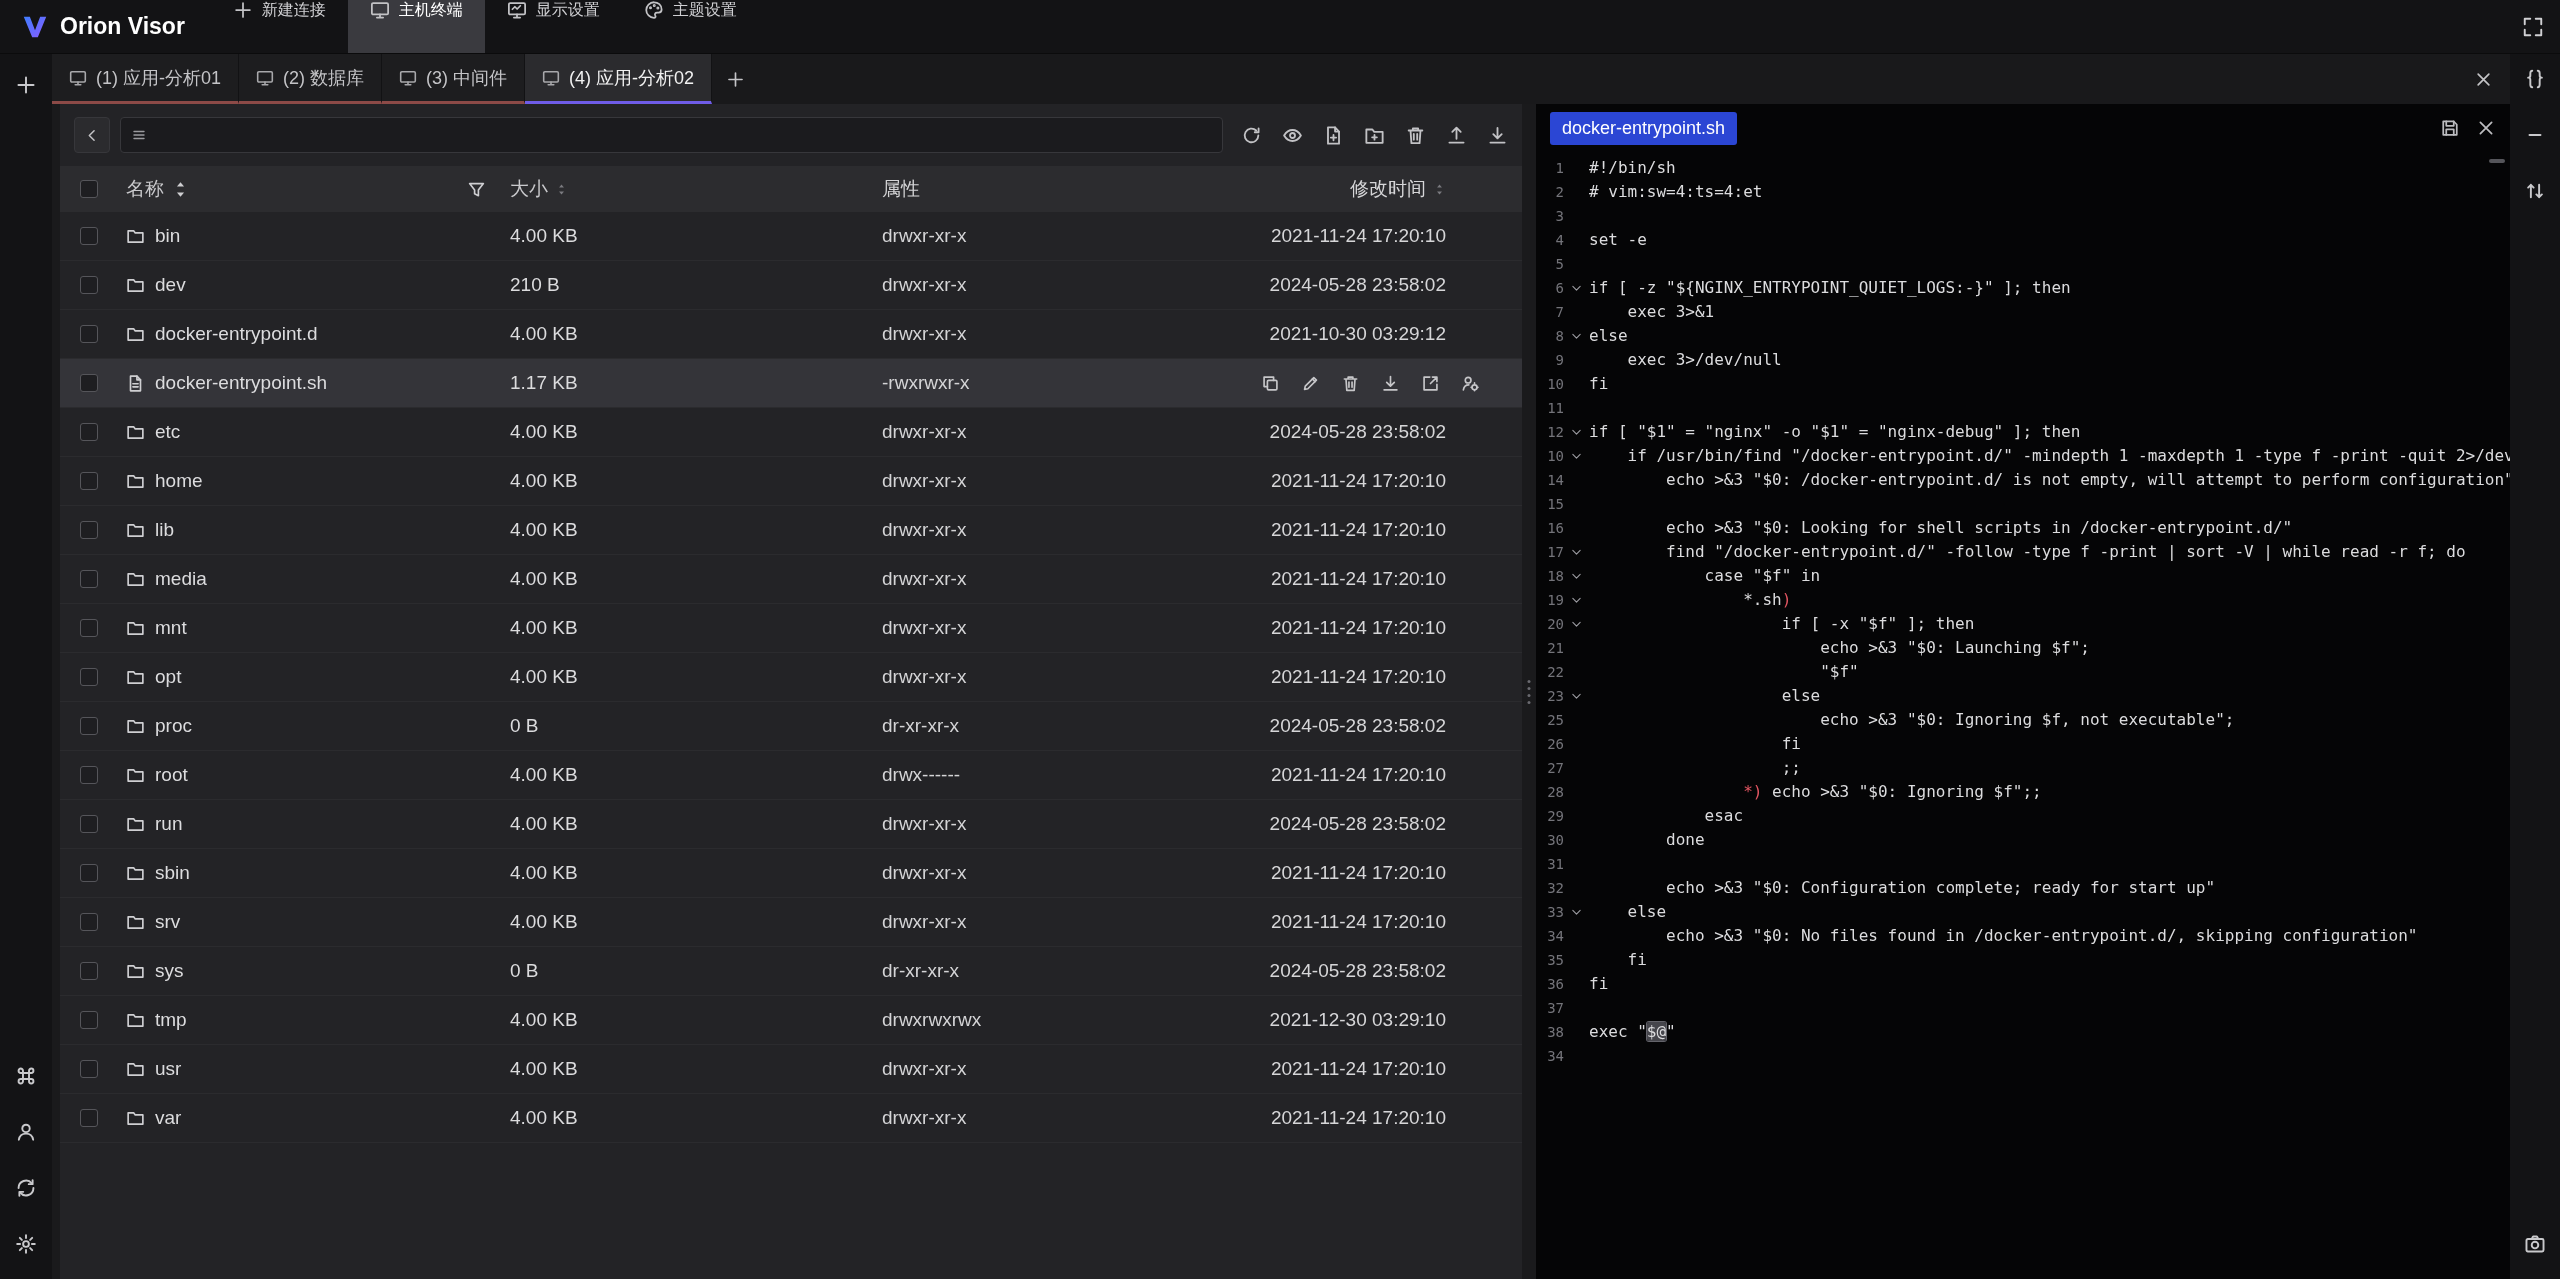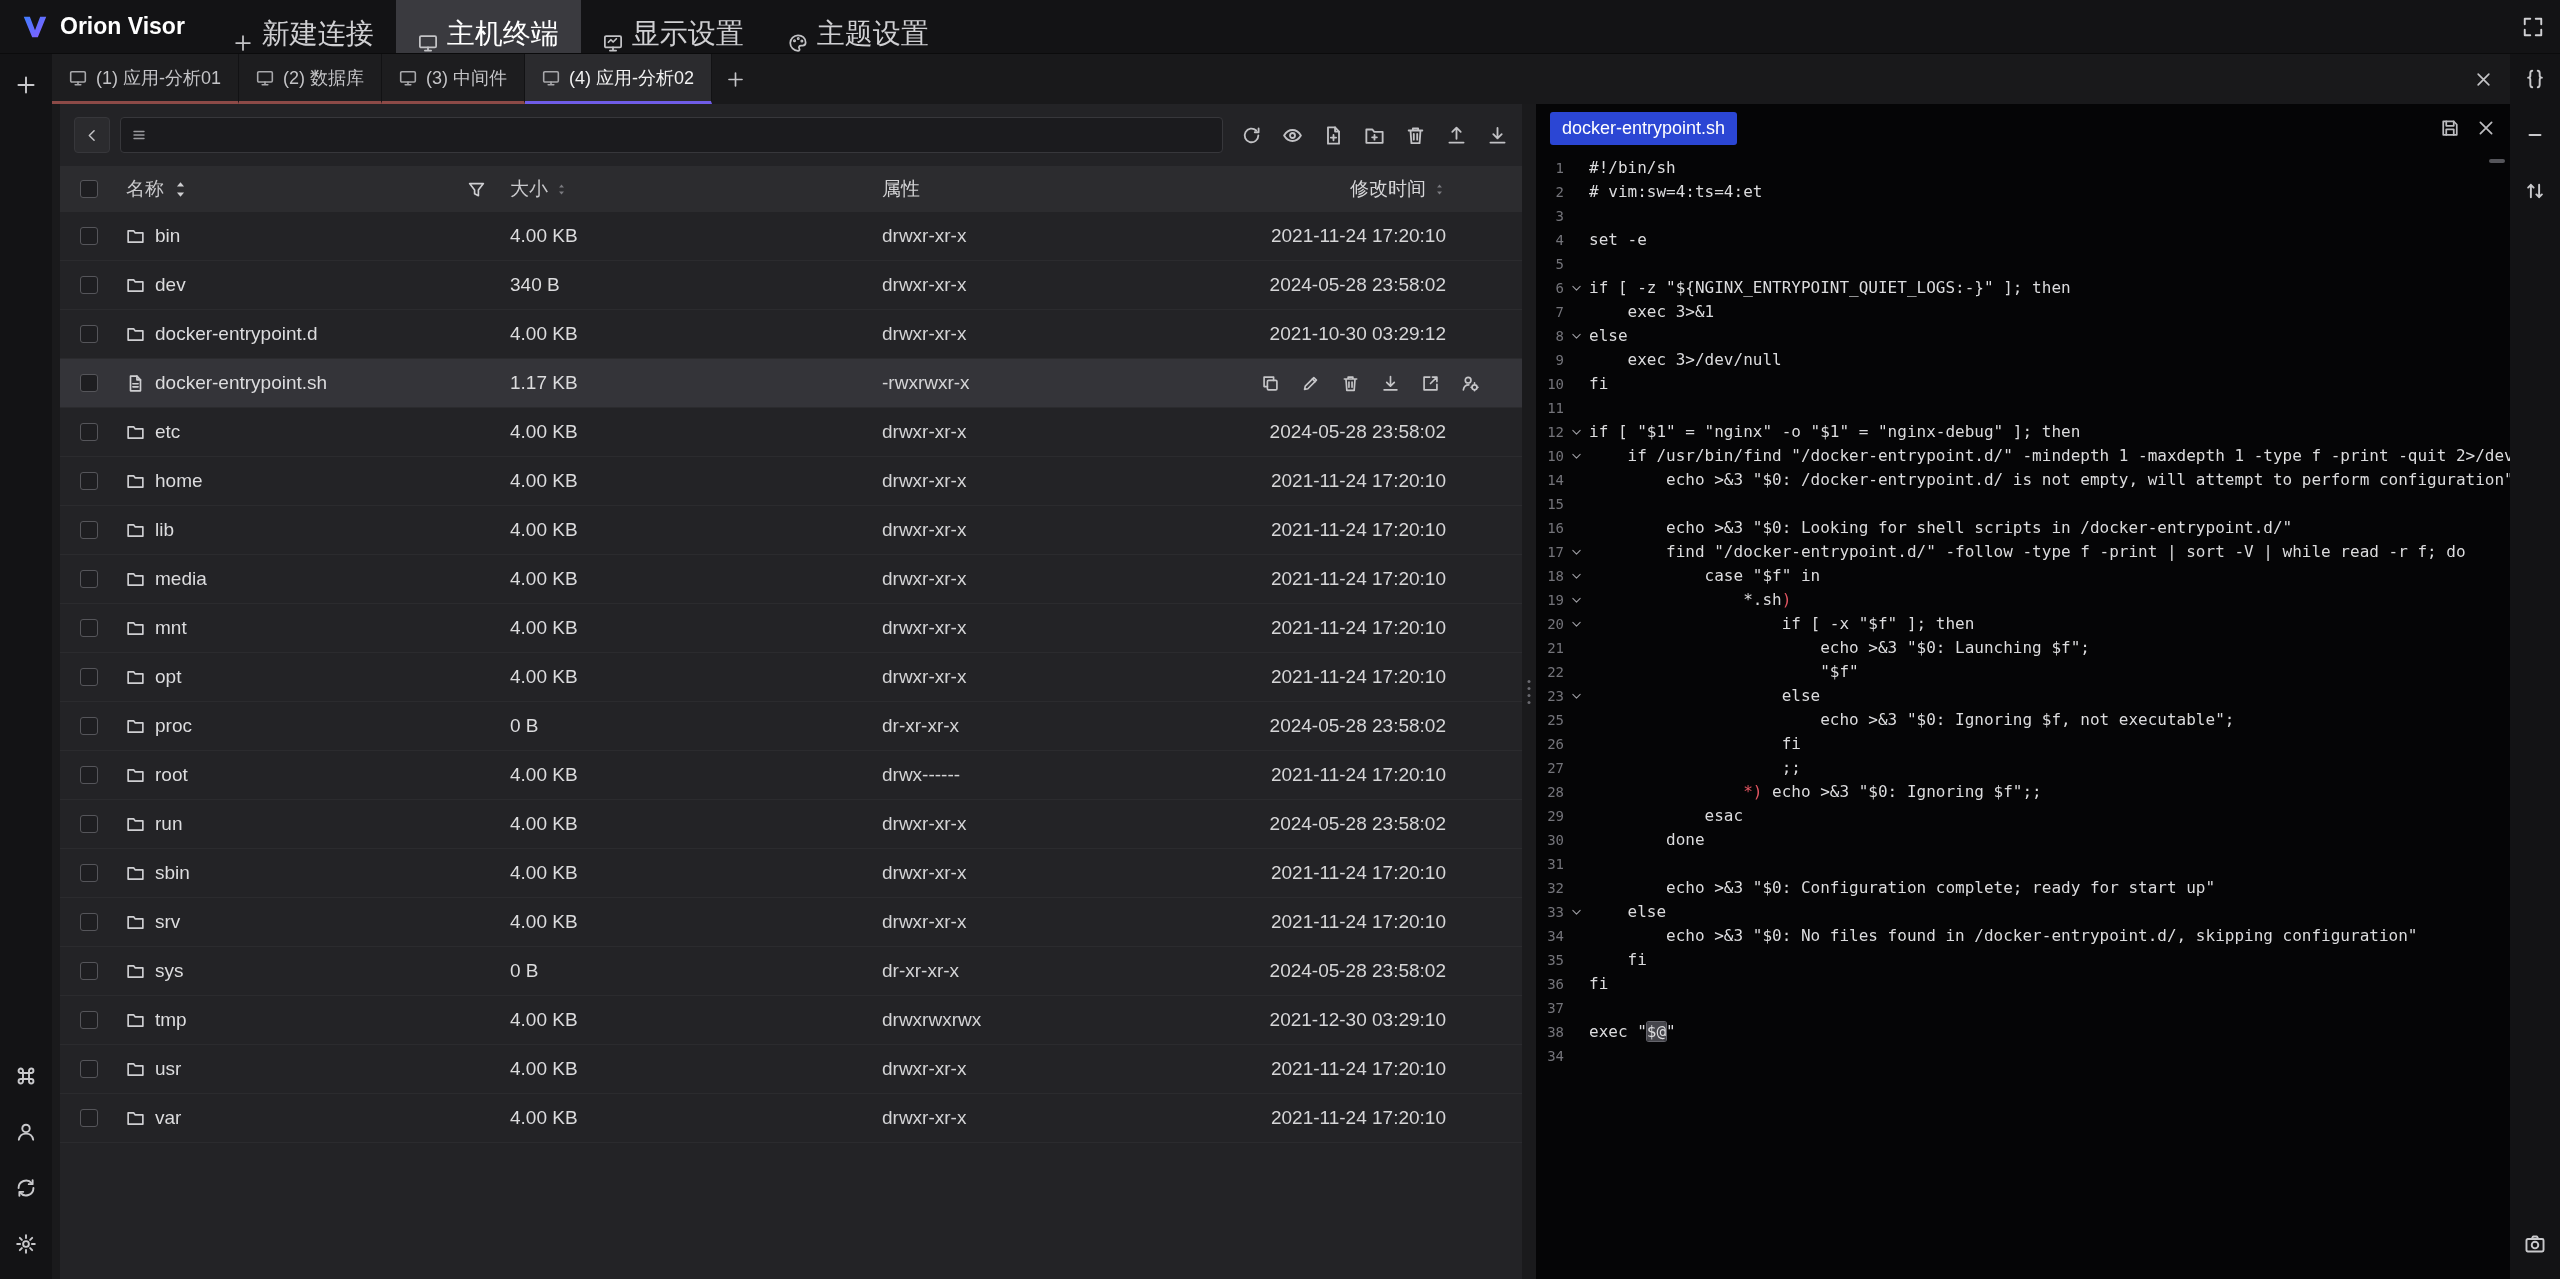--- a/index.html
+++ b/index.html
@@ -9,21 +9,21 @@
   .icon{display:inline-flex;align-items:center;justify-content:center;line-height:1}
   .icon svg{width:1em;height:1em;display:block}
 
   
   .topbar{height:54px;flex:0 0 54px;background:#131315;display:flex;align-items:stretch;border-bottom:1px solid #0b0b0c}
   .brand{display:flex;align-items:center;gap:10px;padding:0 26px 0 20px;cursor:pointer}
   .logo{width:30px;height:30px}
   .logo svg{width:30px;height:30px;display:block}
   .brand-text{color:#fff;font-size:23px;font-weight:bold}
   .menu{display:flex;align-items:stretch}
-  .menu-item{display:flex;align-items:flex-end;gap:9px;padding:0 22px;color:#cfcfd2;font-size:28px;cursor:pointer}
+  .menu-item{display:flex;align-items:flex-start;gap:9px;padding:0 22px;color:#cfcfd2;font-size:16px;cursor:pointer}
   .menu-item .icon{font-size:20px;color:#c3c3c6}
   .menu-item.active{background:#3a3a3f;color:#fff}
   .topbar-spacer{flex:1}
   .topbar-actions{display:flex;align-items:stretch}
   .topbar-action{width:54px;display:flex;align-items:center;justify-content:center;color:#d0d0d3;font-size:22px;cursor:pointer}
 
   
   .body{flex:1;display:flex;min-height:0}
   .side-strip{background:#131315;display:flex;flex-direction:column;align-items:center;flex:0 0 auto}
   .side-strip.left{width:52px;padding:14px 0 18px}
@@ -431,21 +431,21 @@
                 </div>
                 <div class="cell c-name">
                   <span class="icon ">
                     <svg viewBox="0 0 16 16" fill="none" stroke="currentColor" stroke-width="1.4" stroke-linecap="round" stroke-linejoin="round">
                       <path d="M1.8 3.2h4.6L7.8 5h6.4v7.8H1.8z"></path>
                     </svg>
                   </span>
                   <span>dev</span>
                 </div>
                 <div class="cell c-size">
-                  <span>340 B</span>
+                  <span>210 B</span>
                 </div>
                 <div class="cell c-attr">
                   <span>drwxr-xr-x</span>
                 </div>
                 <div class="cell c-time">
                   <span>2024-05-28 23:58:02</span>
                 </div>
               </div>
               <div class="trow">
                 <div class="cell c-check">

